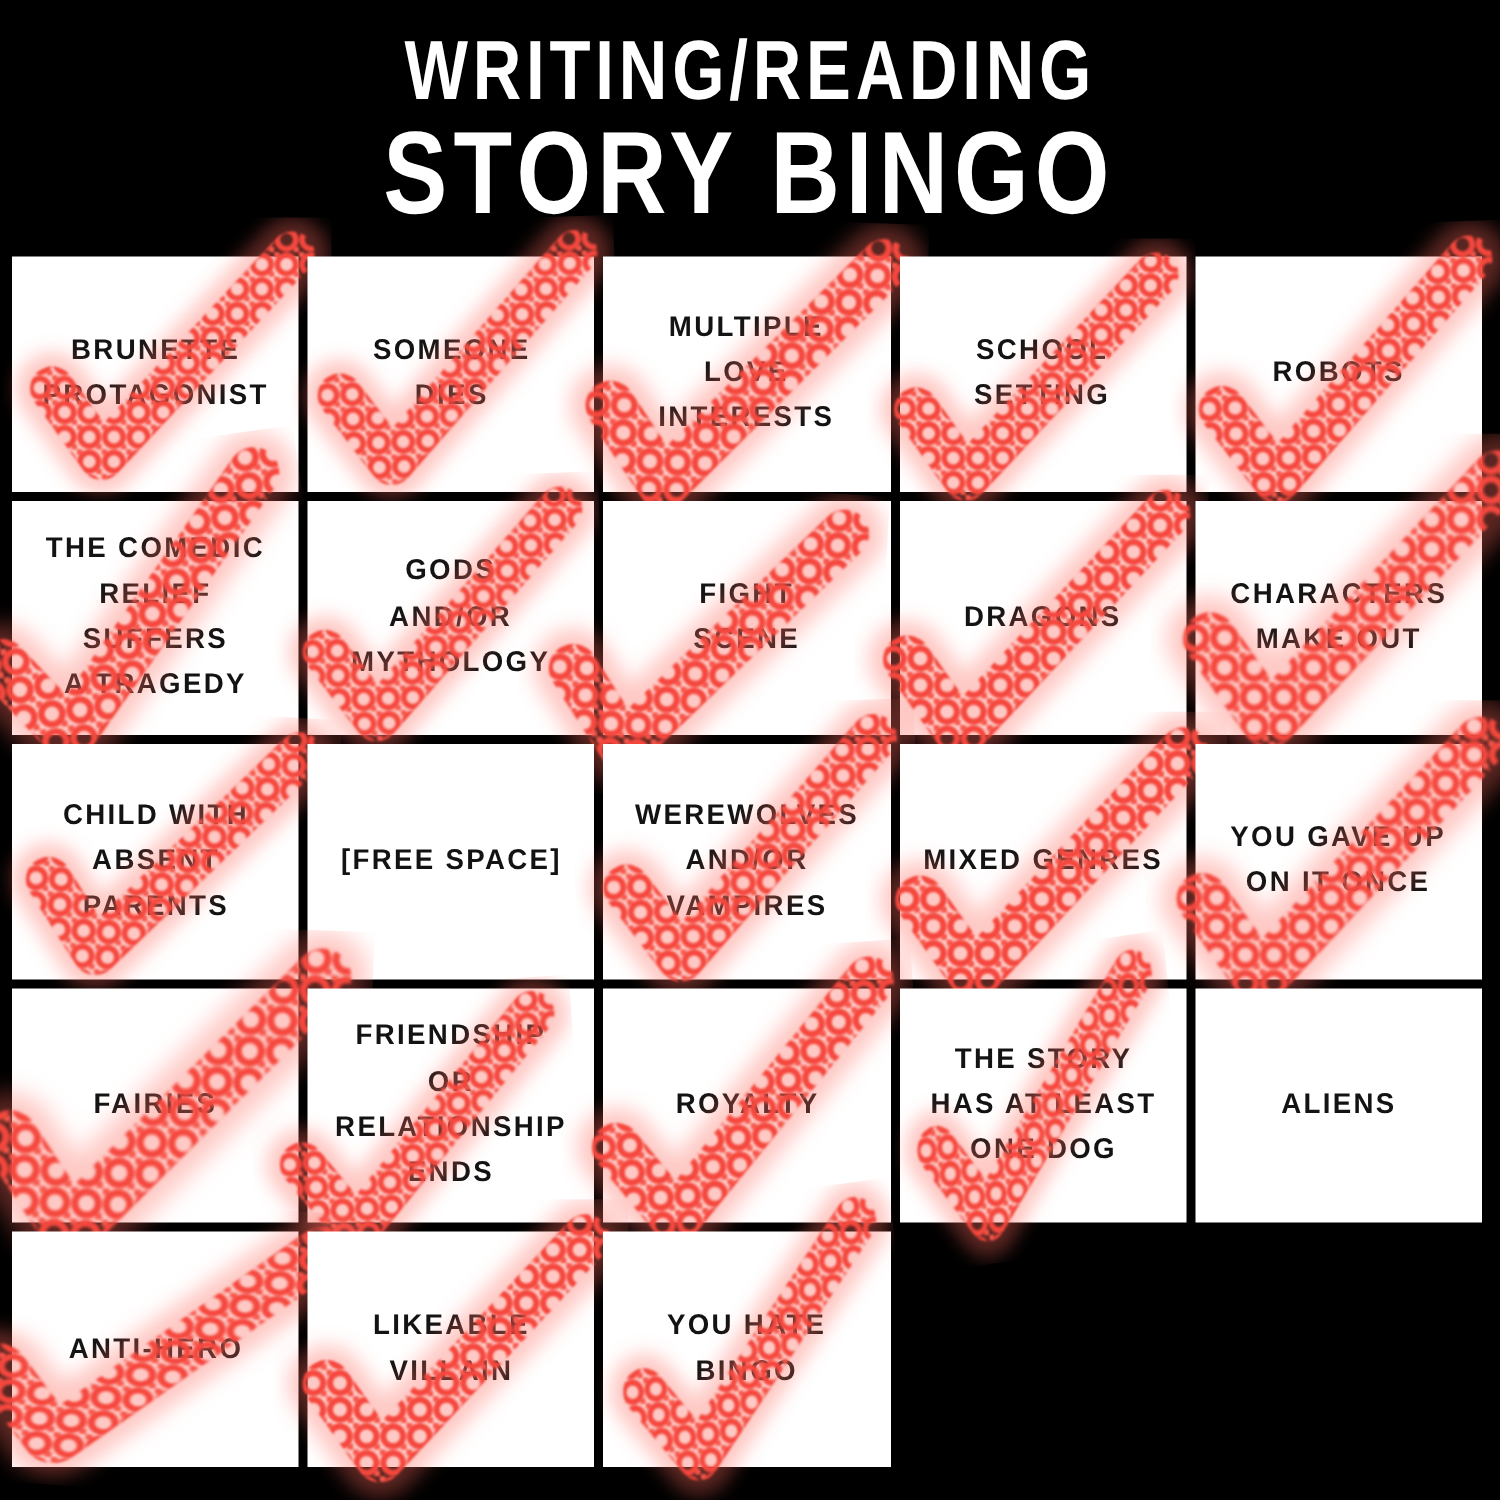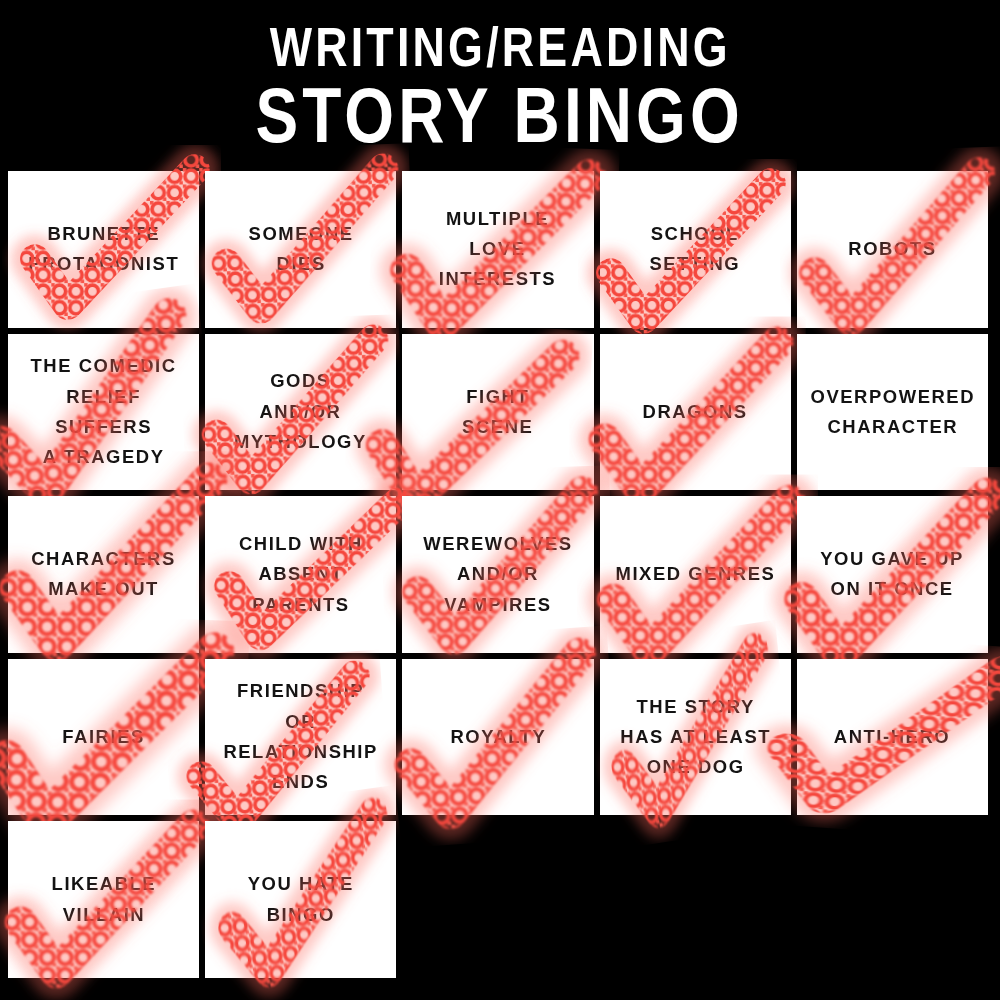--- a/index.html
+++ b/index.html
@@ -175,40 +175,39 @@
     </svg>
   </div>
       <div class="cell">
     <span class="cell-label">DRAGONS</span>
     <svg class="check" viewBox="0 0 200 160" preserveAspectRatio="xMidYMid meet" style="transform: translate(-8px, 6px) scale(1.08);">
       <use href="#checkpath" class="chk-halo"></use>
       <use href="#checkpath" class="chk-main"></use>
     </svg>
   </div>
       <div class="cell">
-    <span class="cell-label">OVERPOWERED
-CHARACTER</span>
-
-  </div>
-      <div class="cell">
     <span class="cell-label">CHARACTERS
 MAKE OUT</span>
     <svg class="check" viewBox="0 0 200 160" preserveAspectRatio="xMidYMid meet" style="transform: translate(6px, -10px) scale(1.2);">
       <use href="#checkpath" class="chk-halo"></use>
       <use href="#checkpath" class="chk-main"></use>
     </svg>
   </div>
       <div class="cell">
     <span class="cell-label">CHILD WITH
 ABSENT
 PARENTS</span>
     <svg class="check" viewBox="0 0 200 160" preserveAspectRatio="xMidYMid meet" style="transform: translate(8px, -4px) scale(1.02) rotate(3deg);">
       <use href="#checkpath" class="chk-halo"></use>
       <use href="#checkpath" class="chk-main"></use>
     </svg>
+  </div>
+      <div class="cell">
+    <span class="cell-label">[FREE SPACE]</span>
+
   </div>
       <div class="cell">
     <span class="cell-label">WEREWOLVES
 AND/OR
 VAMPIRES</span>
     <svg class="check" viewBox="0 0 200 160" preserveAspectRatio="xMidYMid meet" style="transform: translate(0px, -6px) scale(1.05) rotate(-2deg);">
       <use href="#checkpath" class="chk-halo"></use>
       <use href="#checkpath" class="chk-main"></use>
     </svg>
   </div>
@@ -254,20 +253,24 @@
       <div class="cell">
     <span class="cell-label">THE STORY
 HAS AT LEAST
 ONE DOG</span>
     <svg class="check" viewBox="0 0 200 160" preserveAspectRatio="xMidYMid meet" style="transform: translate(-6px, -2px) scale(0.88, 1.08) rotate(-7deg);">
       <use href="#checkpath" class="chk-halo"></use>
       <use href="#checkpath" class="chk-main"></use>
     </svg>
   </div>
       <div class="cell">
+    <span class="cell-label">ALIENS</span>
+
+  </div>
+      <div class="cell">
     <span class="cell-label">ANTI-HERO</span>
     <svg class="check" viewBox="0 0 200 160" preserveAspectRatio="xMidYMid meet" style="transform: translate(-4px, -2px) scale(1.3, 1.02) rotate(5deg);">
       <use href="#checkpath" class="chk-halo"></use>
       <use href="#checkpath" class="chk-main"></use>
     </svg>
   </div>
       <div class="cell">
     <span class="cell-label">LIKEABLE
 VILLAIN</span>
     <svg class="check" viewBox="0 0 200 160" preserveAspectRatio="xMidYMid meet" style="transform: translate(0px, 2px) scale(1.08);">

